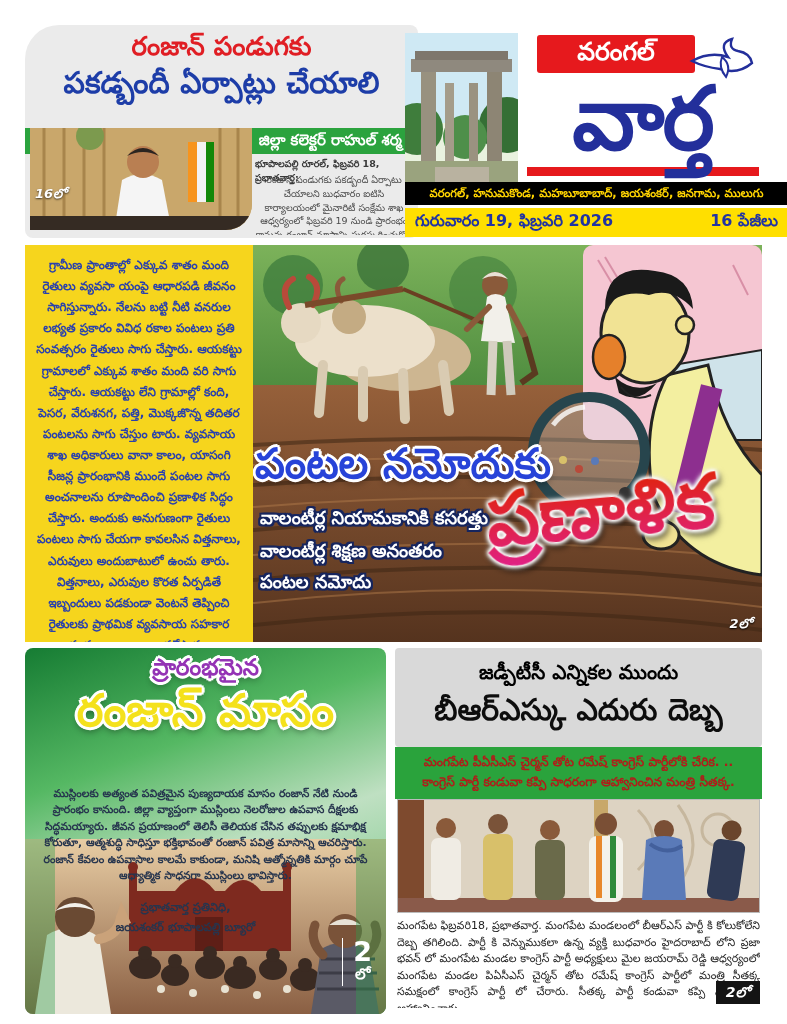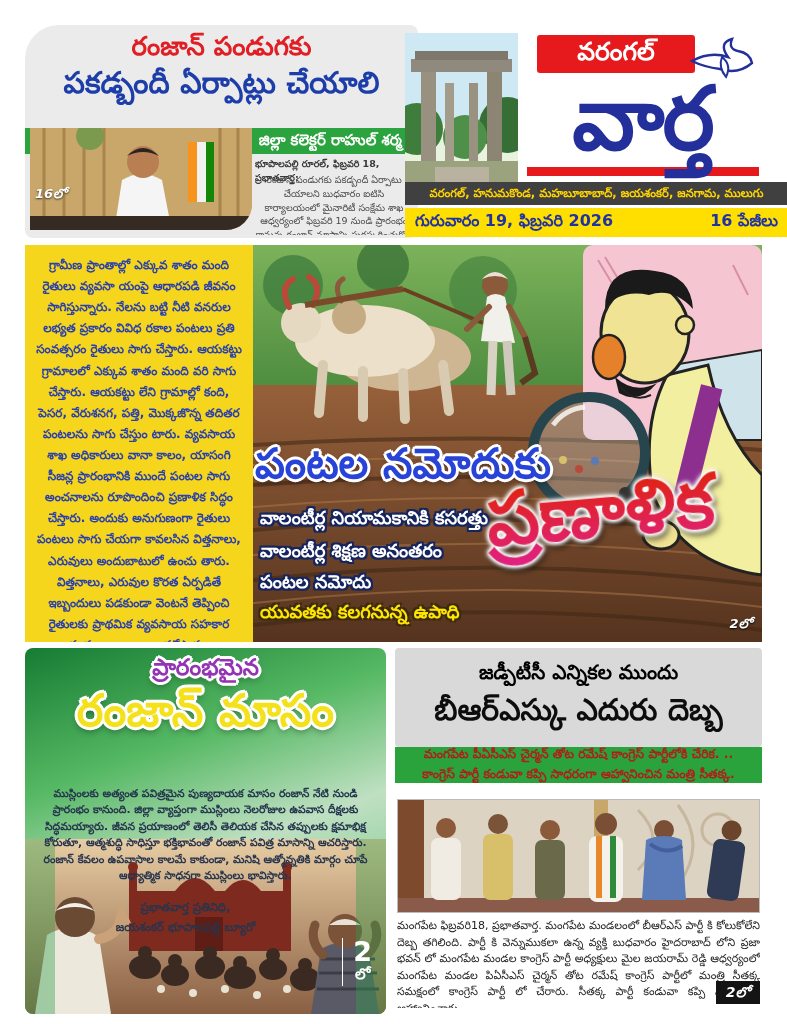--- a/index.html
+++ b/index.html
@@ -19,21 +19,21 @@
 
   
   .masthead{left:405px;top:25px;width:357px;height:212px;padding-left:26px;}
   .arch{position:absolute;left:0;top:8px;width:113px;height:158px;overflow:hidden;}
   .brand{position:absolute;left:118px;top:0;width:239px;height:180px;text-align:center;}
   .brand-toprow{position:relative;margin-top:10px;height:40px;}
   .brand-topbox{position:absolute;left:14px;top:0;width:158px;height:38px;background:#e6191d;color:#fff;font-size:25px;font-weight:800;display:flex;align-items:center;justify-content:center;border-radius:3px;}
   .dove{position:absolute;right:8px;top:2px;}
   .brand-main{font-size:88px;font-weight:800;color:#232f9b;line-height:.95;margin-top:2px;letter-spacing:-2px;}
   .brand-underline{width:232px;height:9px;background:#e6191d;margin:6px auto 0 auto;}
-  .cities{position:absolute;top:157px;left:0;right:0;height:23px;background:#404040;color:#ffd400;font-weight:800;font-size:11.5px;line-height:23px;text-align:center;white-space:nowrap;overflow:hidden;}
+  .cities{position:absolute;top:157px;left:0;right:0;height:23px;background:#000000;color:#ffd400;font-weight:800;font-size:11.5px;line-height:23px;text-align:center;white-space:nowrap;overflow:hidden;}
   .datebar{position:absolute;top:183px;left:0;right:0;height:29px;background:#ffdf00;color:#2133a3;font-weight:800;font-size:16px;display:flex;align-items:center;justify-content:space-between;padding:0 10px;box-sizing:border-box;}
 
   
   .feature{left:25px;top:245px;width:737px;height:397px;overflow:hidden;}
   .f-col{position:absolute;left:0;top:0;bottom:0;width:228px;background:#f6d51d;box-sizing:border-box;padding:10px 9px 6px 9px;overflow:hidden;}
   .f-col p{margin:0;font-size:12px;line-height:1.76;color:#2a41ad;text-align:center;font-weight:600;}
   .f-scene{position:absolute;left:228px;top:0;right:0;bottom:0;overflow:hidden;}
   .f-scene svg{position:absolute;left:0;top:0;}
   .outline-w{text-shadow:-2px -2px 0 #fff,2px -2px 0 #fff,-2px 2px 0 #fff,2px 2px 0 #fff,0 -3px 0 #fff,0 3px 0 #fff,-3px 0 0 #fff,3px 0 0 #fff,0 4px 7px rgba(0,0,0,.45);}
   .outline-b{text-shadow:-2px -2px 0 #16255e,2px -2px 0 #16255e,-2px 2px 0 #16255e,2px 2px 0 #16255e,0 2px 0 #16255e,0 -2px 0 #16255e,2px 0 0 #16255e,-2px 0 0 #16255e;}
@@ -58,21 +58,21 @@
   .rz-photo{position:absolute;left:0;right:0;bottom:0;height:175px;z-index:1;}
   .rz-pgref{position:absolute;right:8px;top:290px;z-index:4;color:#fff;display:flex;flex-direction:column;align-items:center;border-left:1.5px solid #fff;padding:0 6px 0 10px;}
   .rz-pgref .n{font-size:27px;font-weight:800;line-height:1;}
   .rz-pgref .s{font-size:15px;font-weight:800;}
 
   
   .brs{left:395px;top:648px;width:367px;height:366px;}
   .brs-gray{position:absolute;top:0;left:0;right:0;height:99px;background:#d9d9d9;border-radius:4px;}
   .brs-kicker{position:absolute;top:12px;left:0;right:0;text-align:center;font-size:20px;font-weight:800;color:#000000;}
   .brs-head{position:absolute;top:44px;left:0;right:0;text-align:center;font-size:30px;font-weight:900;color:#0d0d0d;white-space:nowrap;}
-  .brs-green{position:absolute;top:99px;left:0;right:0;height:36px;background:#2aa33c;display:flex;flex-direction:column;align-items:center;justify-content:center;gap:3px;}
+  .brs-green{position:absolute;top:99px;left:0;right:0;height:52px;background:#2aa33c;display:flex;flex-direction:column;align-items:center;justify-content:center;gap:3px;}
   .brs-green span{color:#b01d1a;font-weight:800;font-size:12.3px;white-space:nowrap;}
   .brs-photo{position:absolute;top:151px;left:2px;right:2px;height:112px;overflow:hidden;border:1px solid #bbb;}
   .brs-body{position:absolute;top:270px;left:2px;right:2px;bottom:6px;font-size:11px;line-height:1.5;color:#222;text-align:justify;overflow:hidden;}
   .brs-pgref{position:absolute;right:0;bottom:4px;background:#141414;color:#fff;font-weight:800;font-size:14px;font-style:italic;padding:1px 10px;}
 </style>
 </head>
 <body>
 
 <div class="page">
 
@@ -234,21 +234,20 @@
           <ellipse cx="408" cy="290" rx="18" ry="14" fill="#f1e394" stroke="#222" stroke-width="3"></ellipse>
           <circle cx="310" cy="215" r="4" fill="#d8c06a"></circle>
             <circle cx="326" cy="224" r="4" fill="#b84a3a"></circle>
             <circle cx="342" cy="216" r="4" fill="#5a7ab8"></circle>
         </g>
       </svg>
       <div class="f-head outline-w">పంటల నమోదుకు</div>
       <div class="f-sub f-sub1 outline-b">వాలంటీర్ల నియామకానికి కసరత్తు</div>
       <div class="f-sub f-sub2 outline-b">వాలంటీర్ల శిక్షణ అనంతరం</div>
       <div class="f-sub f-sub3 outline-b">పంటల నమోదు</div>
-      <div class="f-high">యువతకు కలగనున్న ఉపాధి</div>
       <div class="f-big">ప్రణాళిక</div>
       <div class="f-pgref">2లో</div>
     </div>
   </section>
 
   <section class="abs ramzan">
     <div class="rz-t1 outline-w">ప్రారంభమైన</div>
     <div class="rz-t2 outline-w">రంజాన్ మాసం</div>
     <div class="rz-body">ముస్లింలకు అత్యంత పవిత్రమైన పుణ్యదాయక మాసం రంజాన్ నేటి నుండి ప్రారంభం కానుంది. జిల్లా వ్యాప్తంగా ముస్లింలు నెలరోజుల ఉపవాస దీక్షలకు సిద్ధమయ్యారు. జీవన ప్రయాణంలో తెలిసీ తెలియక చేసిన తప్పులకు క్షమాభిక్ష కోరుతూ, ఆత్మశుద్ధి సాధిస్తూ భక్తిభావంతో రంజాన్ పవిత్ర మాసాన్ని ఆచరిస్తారు. రంజాన్ కేవలం ఉపవాసాల కాలమే కాకుండా, మనిషి ఆత్మోన్నతికి మార్గం చూపే ఆధ్యాత్మిక సాధనగా ముస్లింలు భావిస్తారు.</div>
     <div class="rz-by rz-by1">ప్రభాతవార్త ప్రతినిధి,</div>

